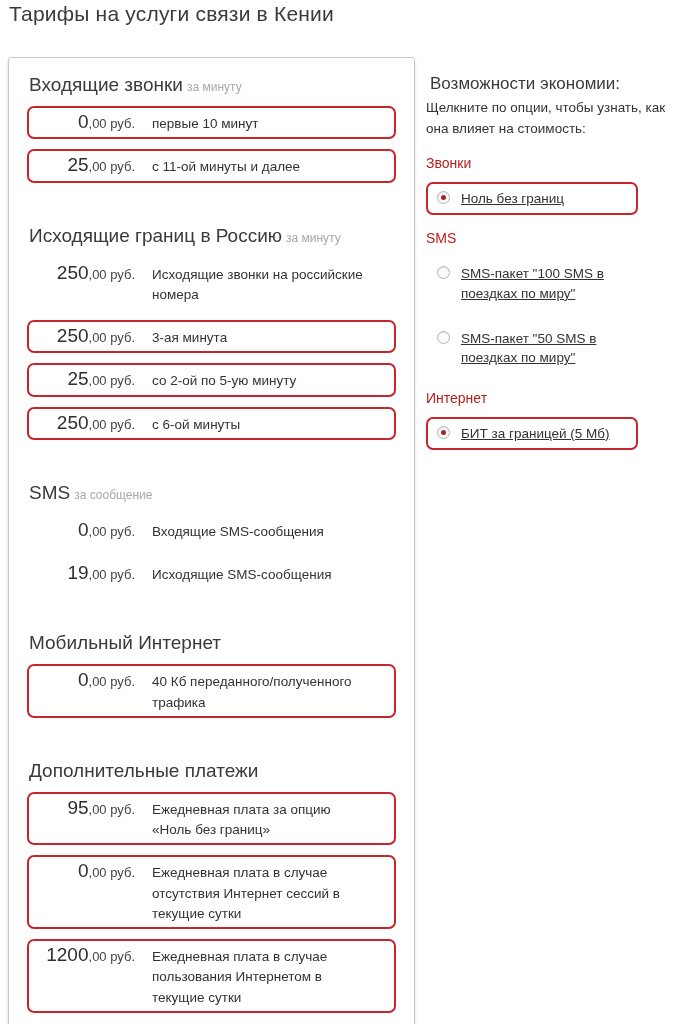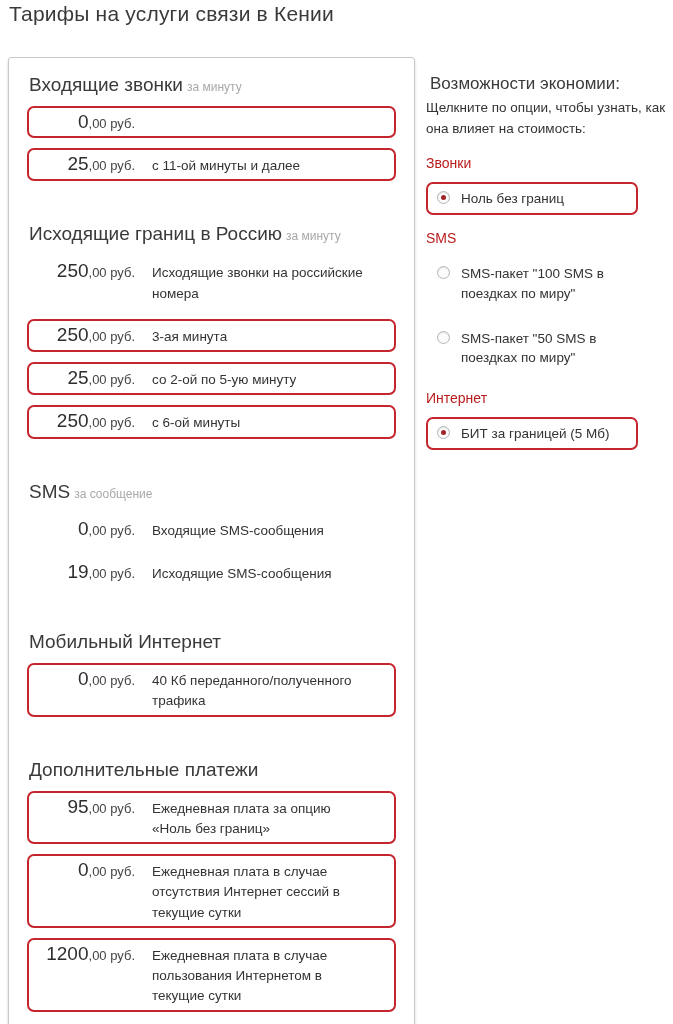--- a/index.html
+++ b/index.html
@@ -50,20 +50,21 @@
   .sidebar { position: absolute; left: 426px; top: 70px; width: 240px; }
   .sb-title { font-size: 17px; color: #3a3a3a; margin: 4px; font-weight: normal; }
   .sb-sub { font-size: 13.5px; line-height: 1.55; margin-top: 0; color: #333333; }
   .group-label { font-size: 14px; color: #b91c1c; margin-top: 15px; }
   .option {
     display: flex; align-items: flex-start;
     width: 212px;
     border: 2px solid transparent; border-radius: 7px;
     padding: 5px 9px; margin-top: 11px;
     cursor: pointer;
+    text-decoration: underline;
   }
   .option.boxed { border-color: #c5262d; }
   .radio {
     flex: 0 0 auto;
     width: 13px; height: 13px; margin-top: 2px;
     border: 1px solid #b5b5b5; border-radius: 50%;
     background: #fbfbfb;
     box-shadow: inset 0 1px 1px rgba(0,0,0,0.10);
     display: inline-flex; align-items: center; justify-content: center;
   }
@@ -78,20 +79,21 @@
 <body>
 
 <h1 class="page-title">Тарифы на услуги связи в Кении</h1>
 
 <div class="left-panel" id="left-panel">
     <section class="section">
     <h2 class="sec-head"><span class="sec-title">Входящие звонки</span><span class="sec-unit">за минуту</span></h2>
     <div class="rows">
         <div class="row boxed">
     <div class="price"><span class="amount">0</span><span class="rest">,00 руб.</span></div>
+    <div class="desc">первые 10 минут</div>
   </div>
         <div class="row boxed">
     <div class="price"><span class="amount">25</span><span class="rest">,00 руб.</span></div>
     <div class="desc">с 11-ой минуты и далее</div>
   </div>
       </div>
   </section>
     <section class="section">
     <h2 class="sec-head"><span class="sec-title">Исходящие границ в Россию</span><span class="sec-unit">за минуту</span></h2>
     <div class="rows">

